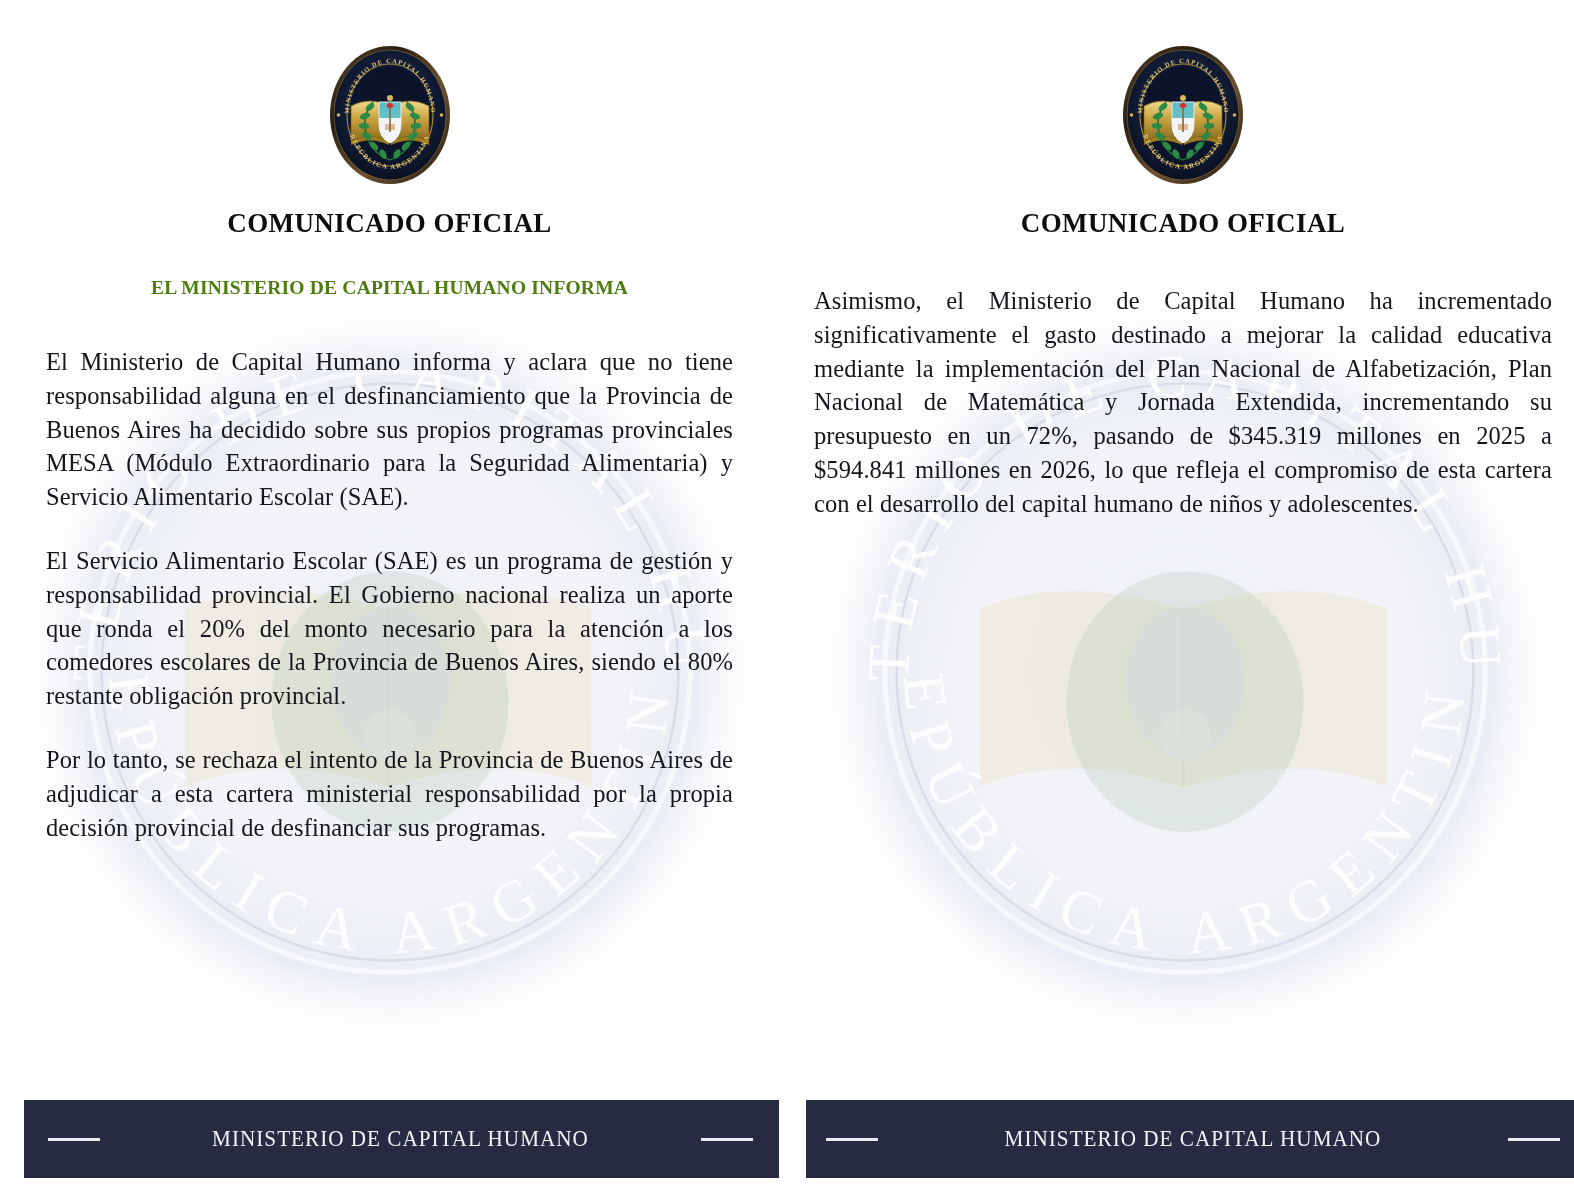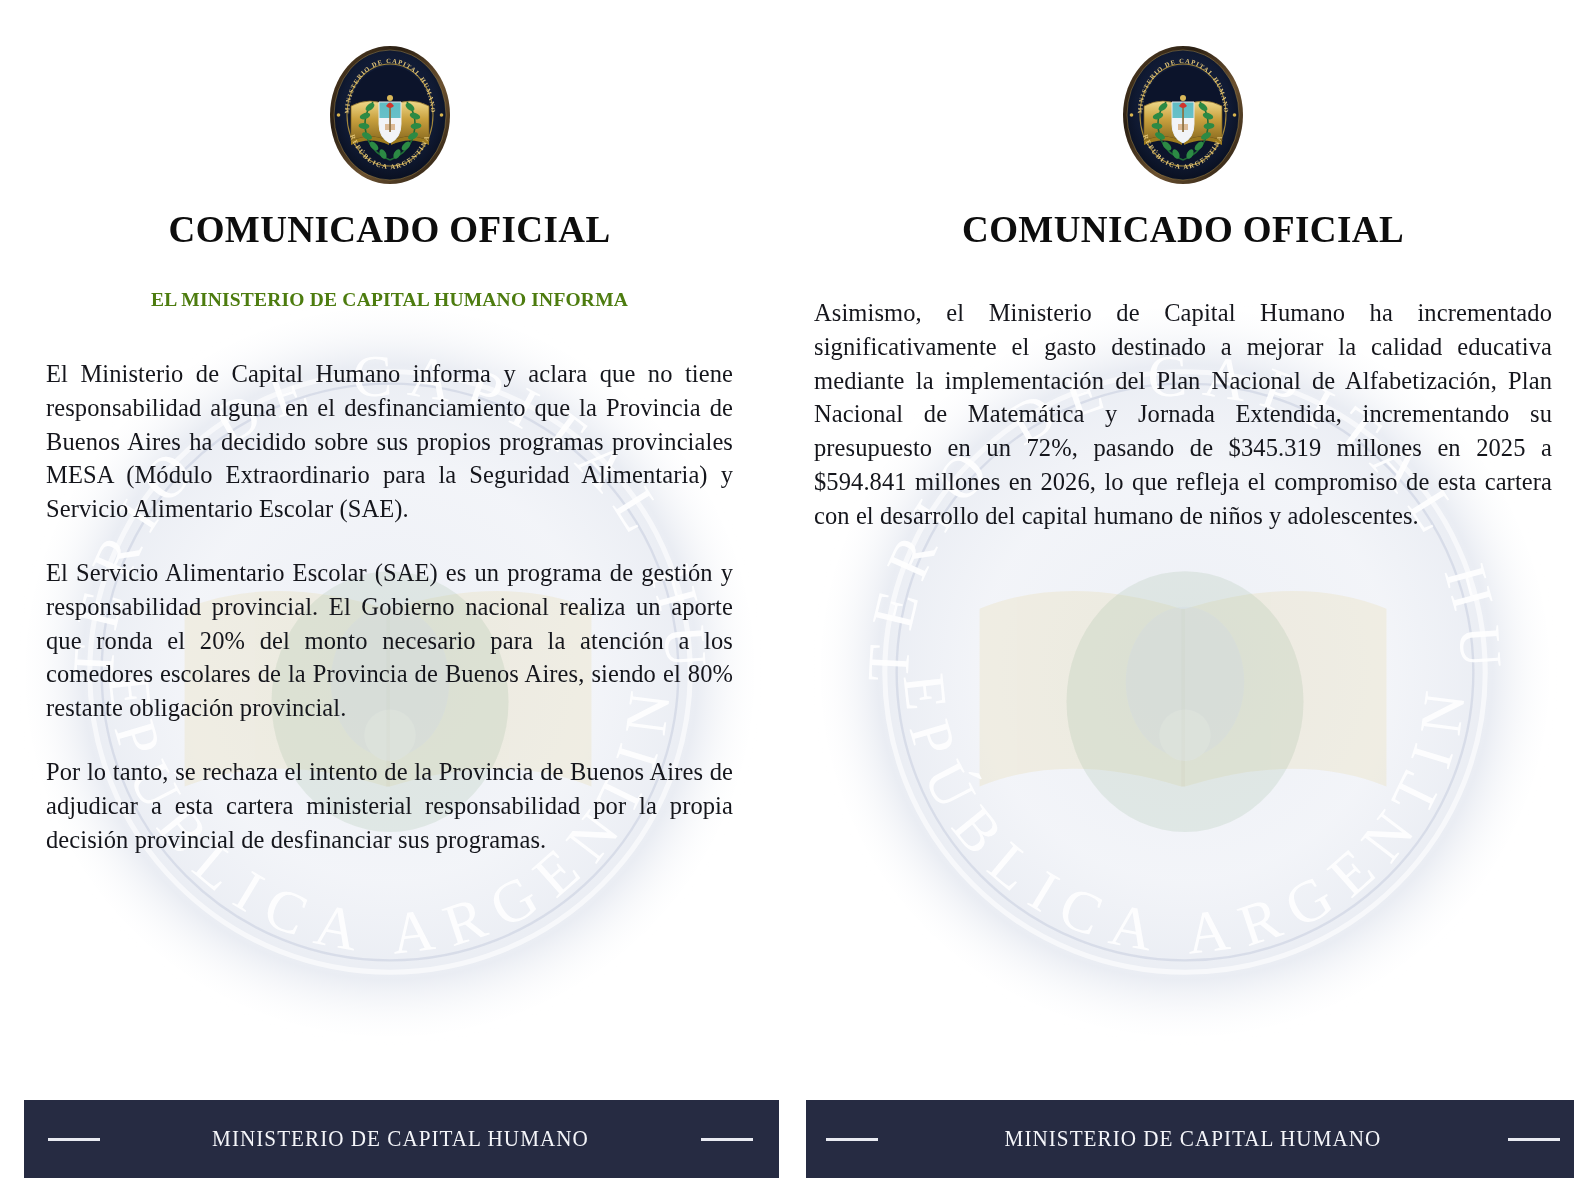--- a/index.html
+++ b/index.html
@@ -67,21 +67,21 @@
   .emblem {
     width: 126px;
     height: 142px;
     display: block;
   }
 
   
   .title {
     text-align: center;
     font-weight: bold;
-    font-size: 37px;
+    font-size: 27px;
     letter-spacing: 0.4px;
     color: #0d0d0d;
     margin-top: 22px;
     font-family: "Liberation Serif", "DejaVu Serif", serif;
   }
   .subtitle {
     text-align: center;
     font-weight: bold;
     font-size: 19.5px;
     letter-spacing: 0.2px;

